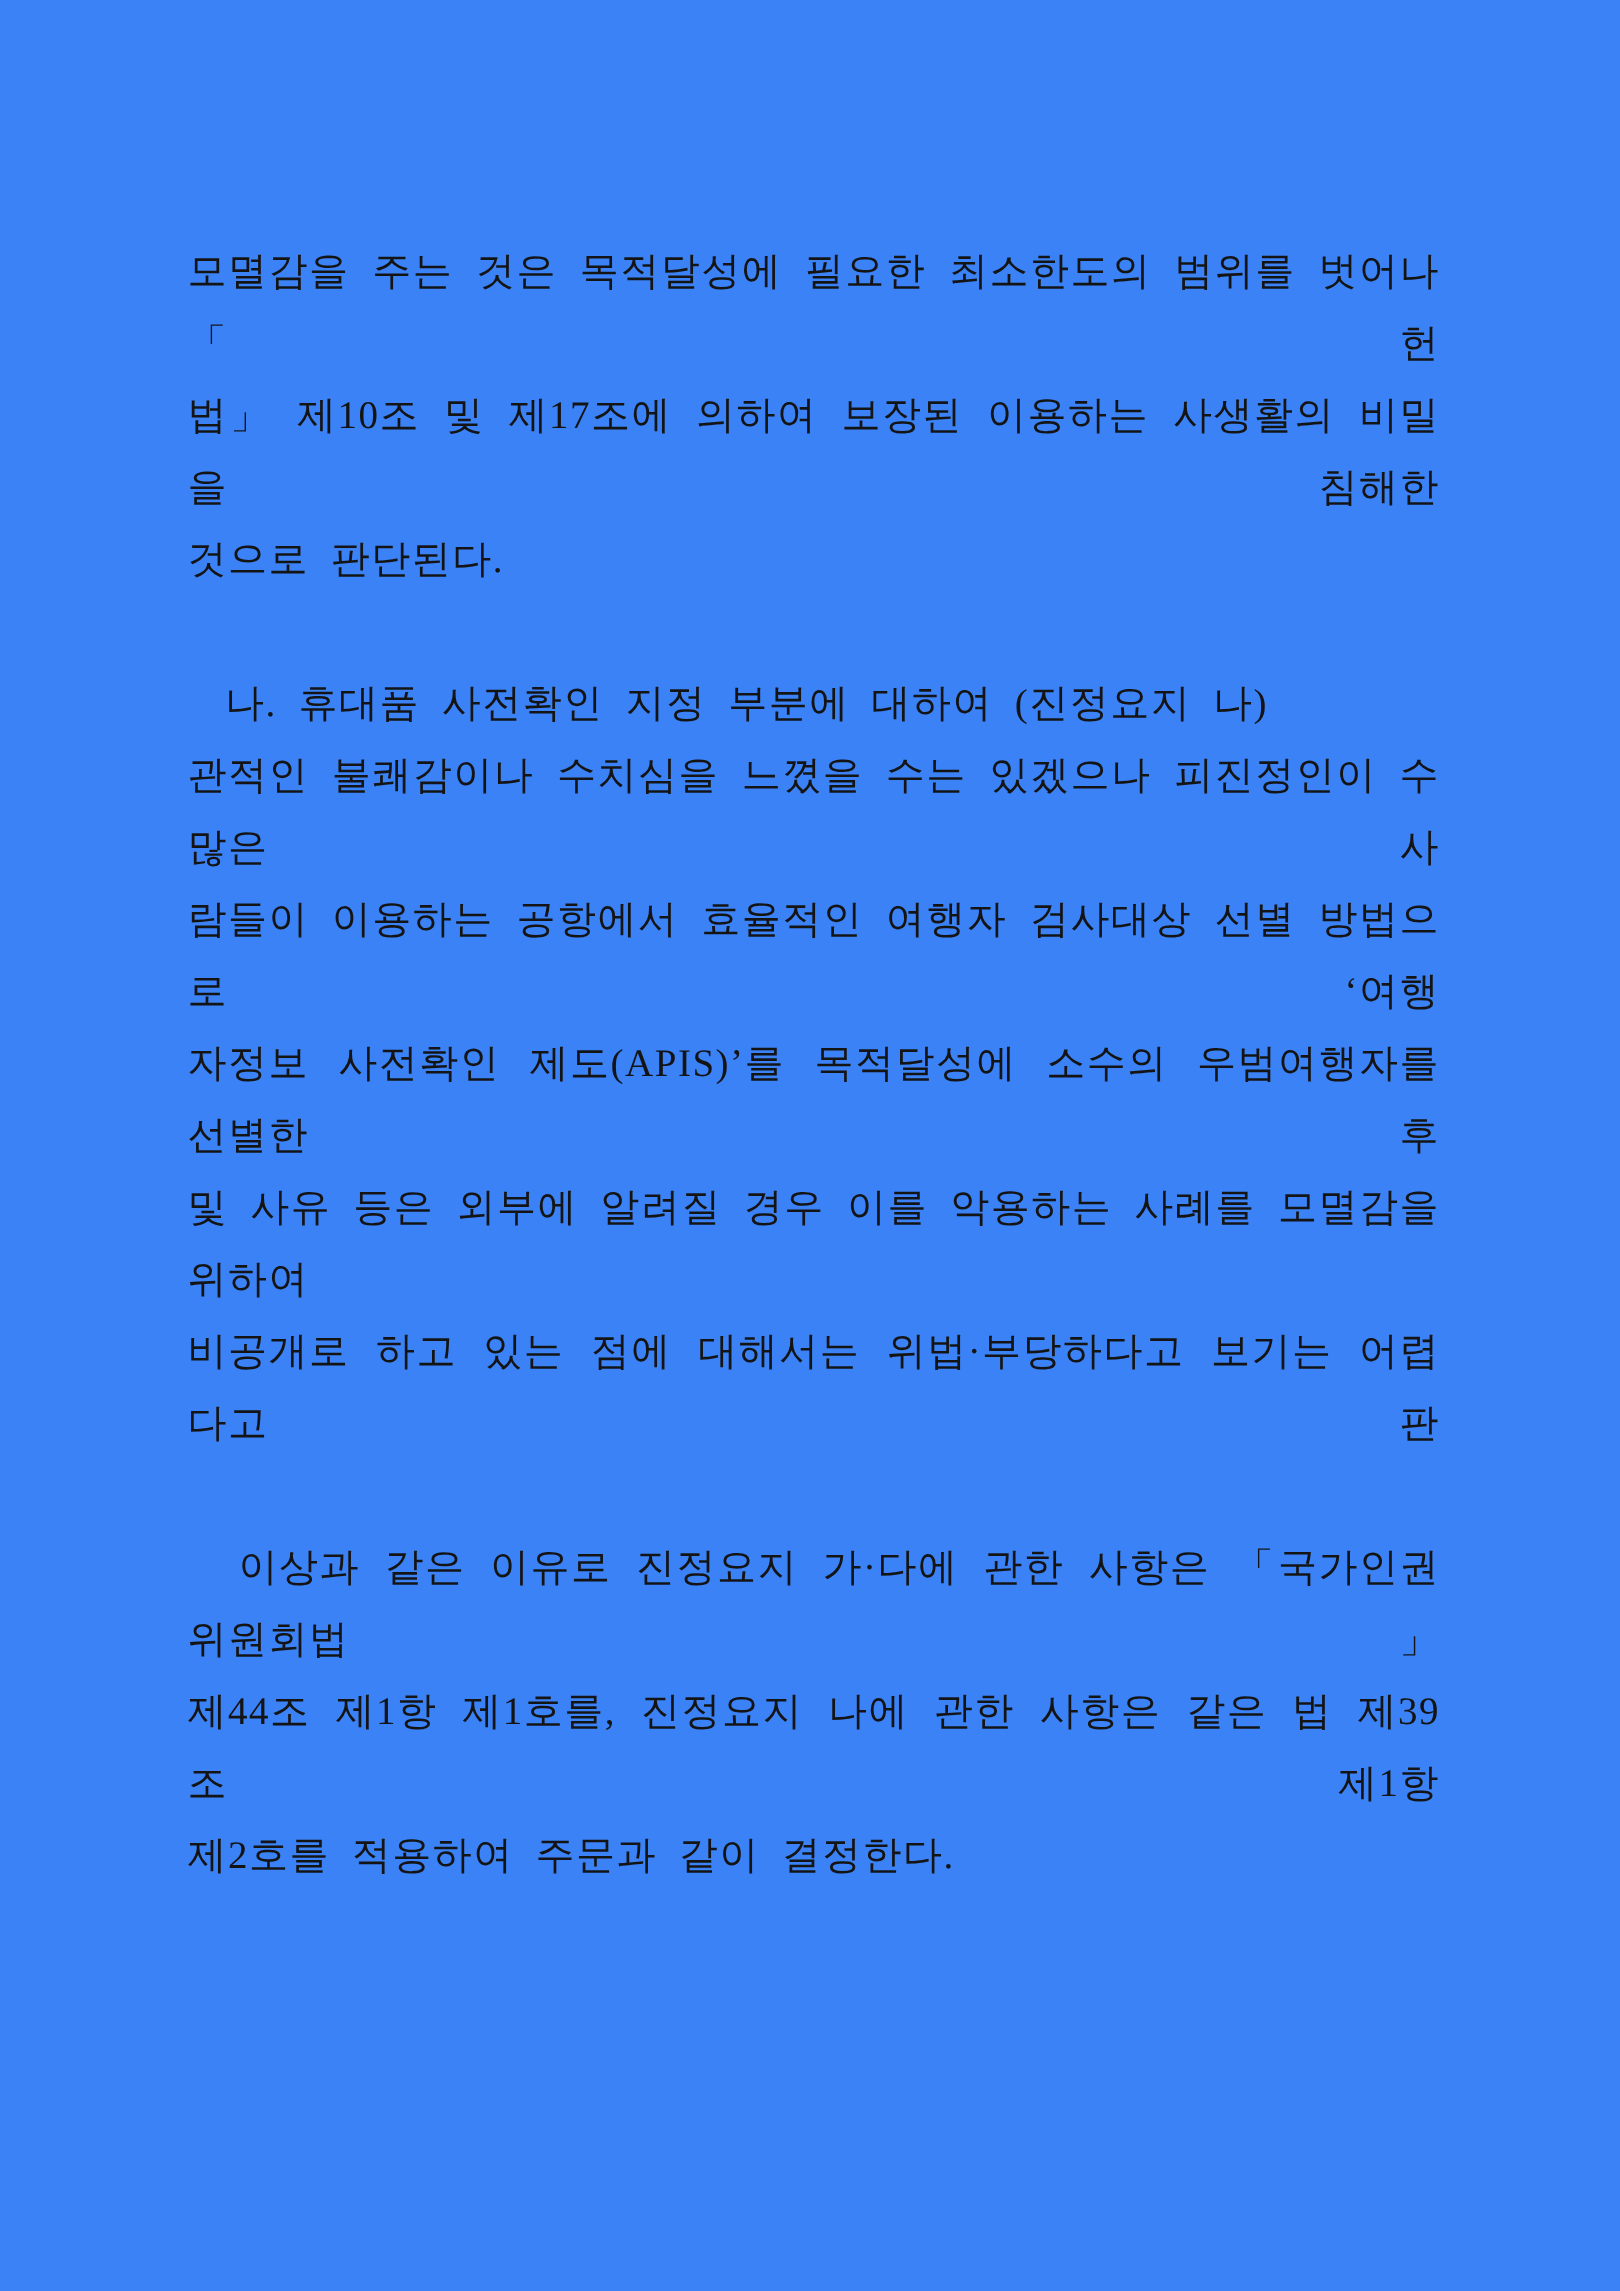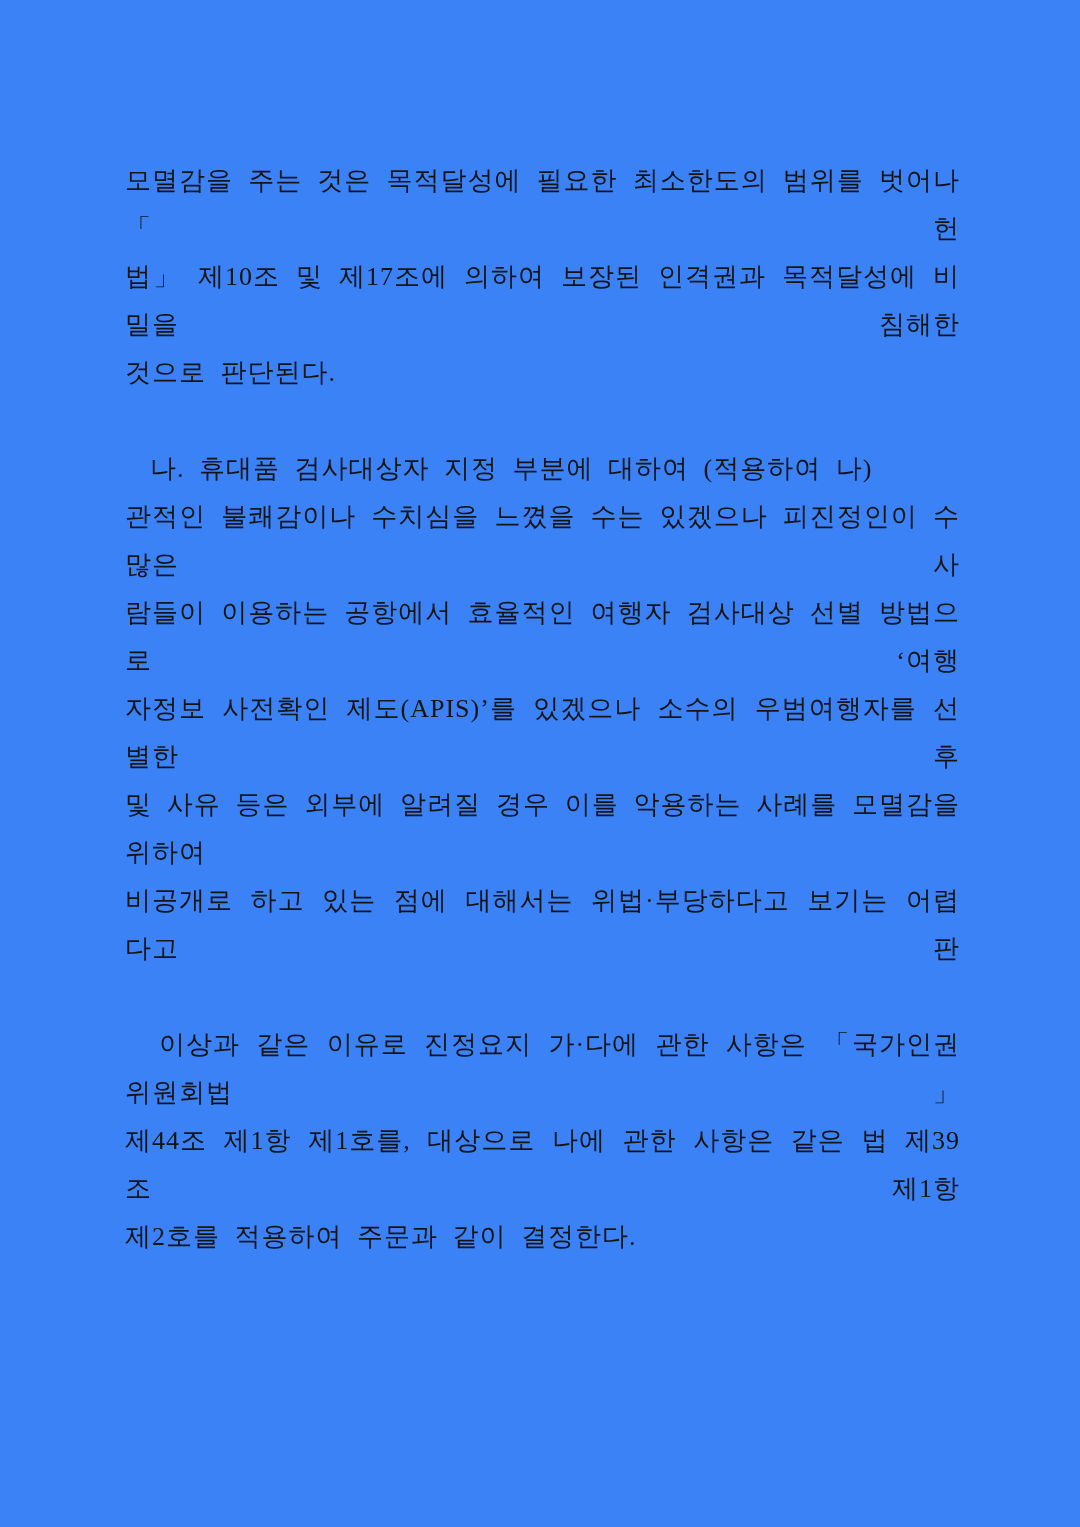--- a/index.html
+++ b/index.html
@@ -34,32 +34,32 @@
   .ind { text-indent: 34px; }
   .spacer { height: 48px; }
 </style>
 </head>
 <body>
 
 <div class="page">
   <div class="body-block">
 
     <div class="line just">모멸감을 주는 것은 목적달성에 필요한 최소한도의 범위를 벗어나 「헌</div>
-    <div class="line just">법」 제10조 및 제17조에 의하여 보장된 인격권과 목적달성에 비밀을 침해한</div>
+    <div class="line just">법」 제10조 및 제17조에 의하여 보장된 이용하는 사생활의 비밀을 침해한</div>
     <div class="line">것으로 판단된다.</div>
 
     <div class="spacer"></div>
 
-    <div class="line ind-sm">나. 휴대품 검사대상자 지정 부분에 대하여 (적용하여 나)</div>
+    <div class="line ind-sm">나. 휴대품 사전확인 지정 부분에 대하여 (진정요지 나)</div>
     <div class="line just">관적인 불쾌감이나 수치심을 느꼈을 수는 있겠으나 피진정인이 수많은 사</div>
     <div class="line just">람들이 이용하는 공항에서 효율적인 여행자 검사대상 선별 방법으로 ‘여행</div>
-    <div class="line just">자정보 사전확인 제도(APIS)’를 있겠으나 소수의 우범여행자를 선별한 후</div>
+    <div class="line just">자정보 사전확인 제도(APIS)’를 목적달성에 소수의 우범여행자를 선별한 후</div>
     <div class="line just">및 사유 등은 외부에 알려질 경우 이를 악용하는 사례를 모멸감을 위하여</div>
     <div class="line just">비공개로 하고 있는 점에 대해서는 위법·부당하다고 보기는 어렵다고 판</div>
 
     <div class="spacer"></div>
 
     <div class="line just ind">이상과 같은 이유로 진정요지 가·다에 관한 사항은 「국가인권위원회법」</div>
-    <div class="line just">제44조 제1항 제1호를, 대상으로 나에 관한 사항은 같은 법 제39조 제1항</div>
+    <div class="line just">제44조 제1항 제1호를, 진정요지 나에 관한 사항은 같은 법 제39조 제1항</div>
     <div class="line">제2호를 적용하여 주문과 같이 결정한다.</div>
 
   </div>
 </div>
 
 </body></html>

